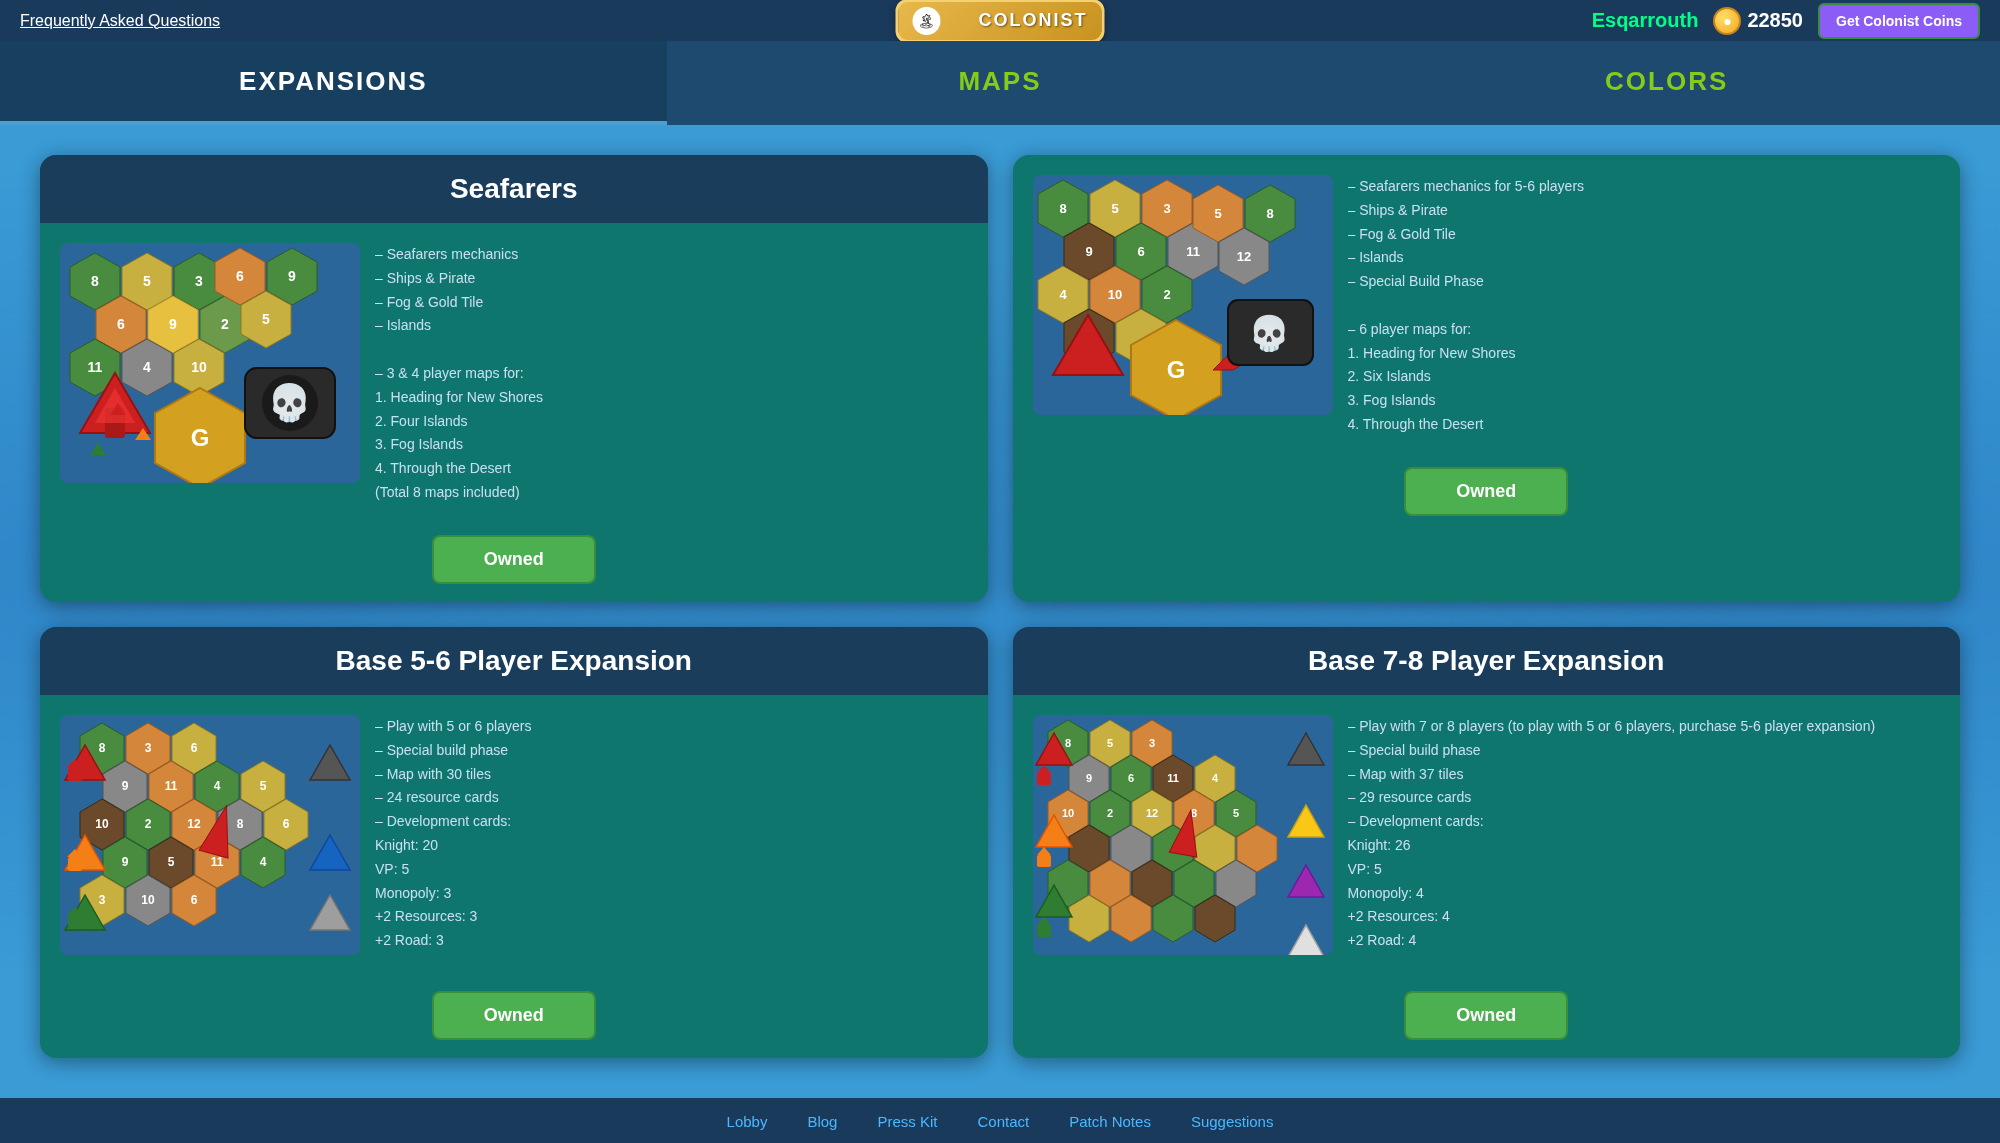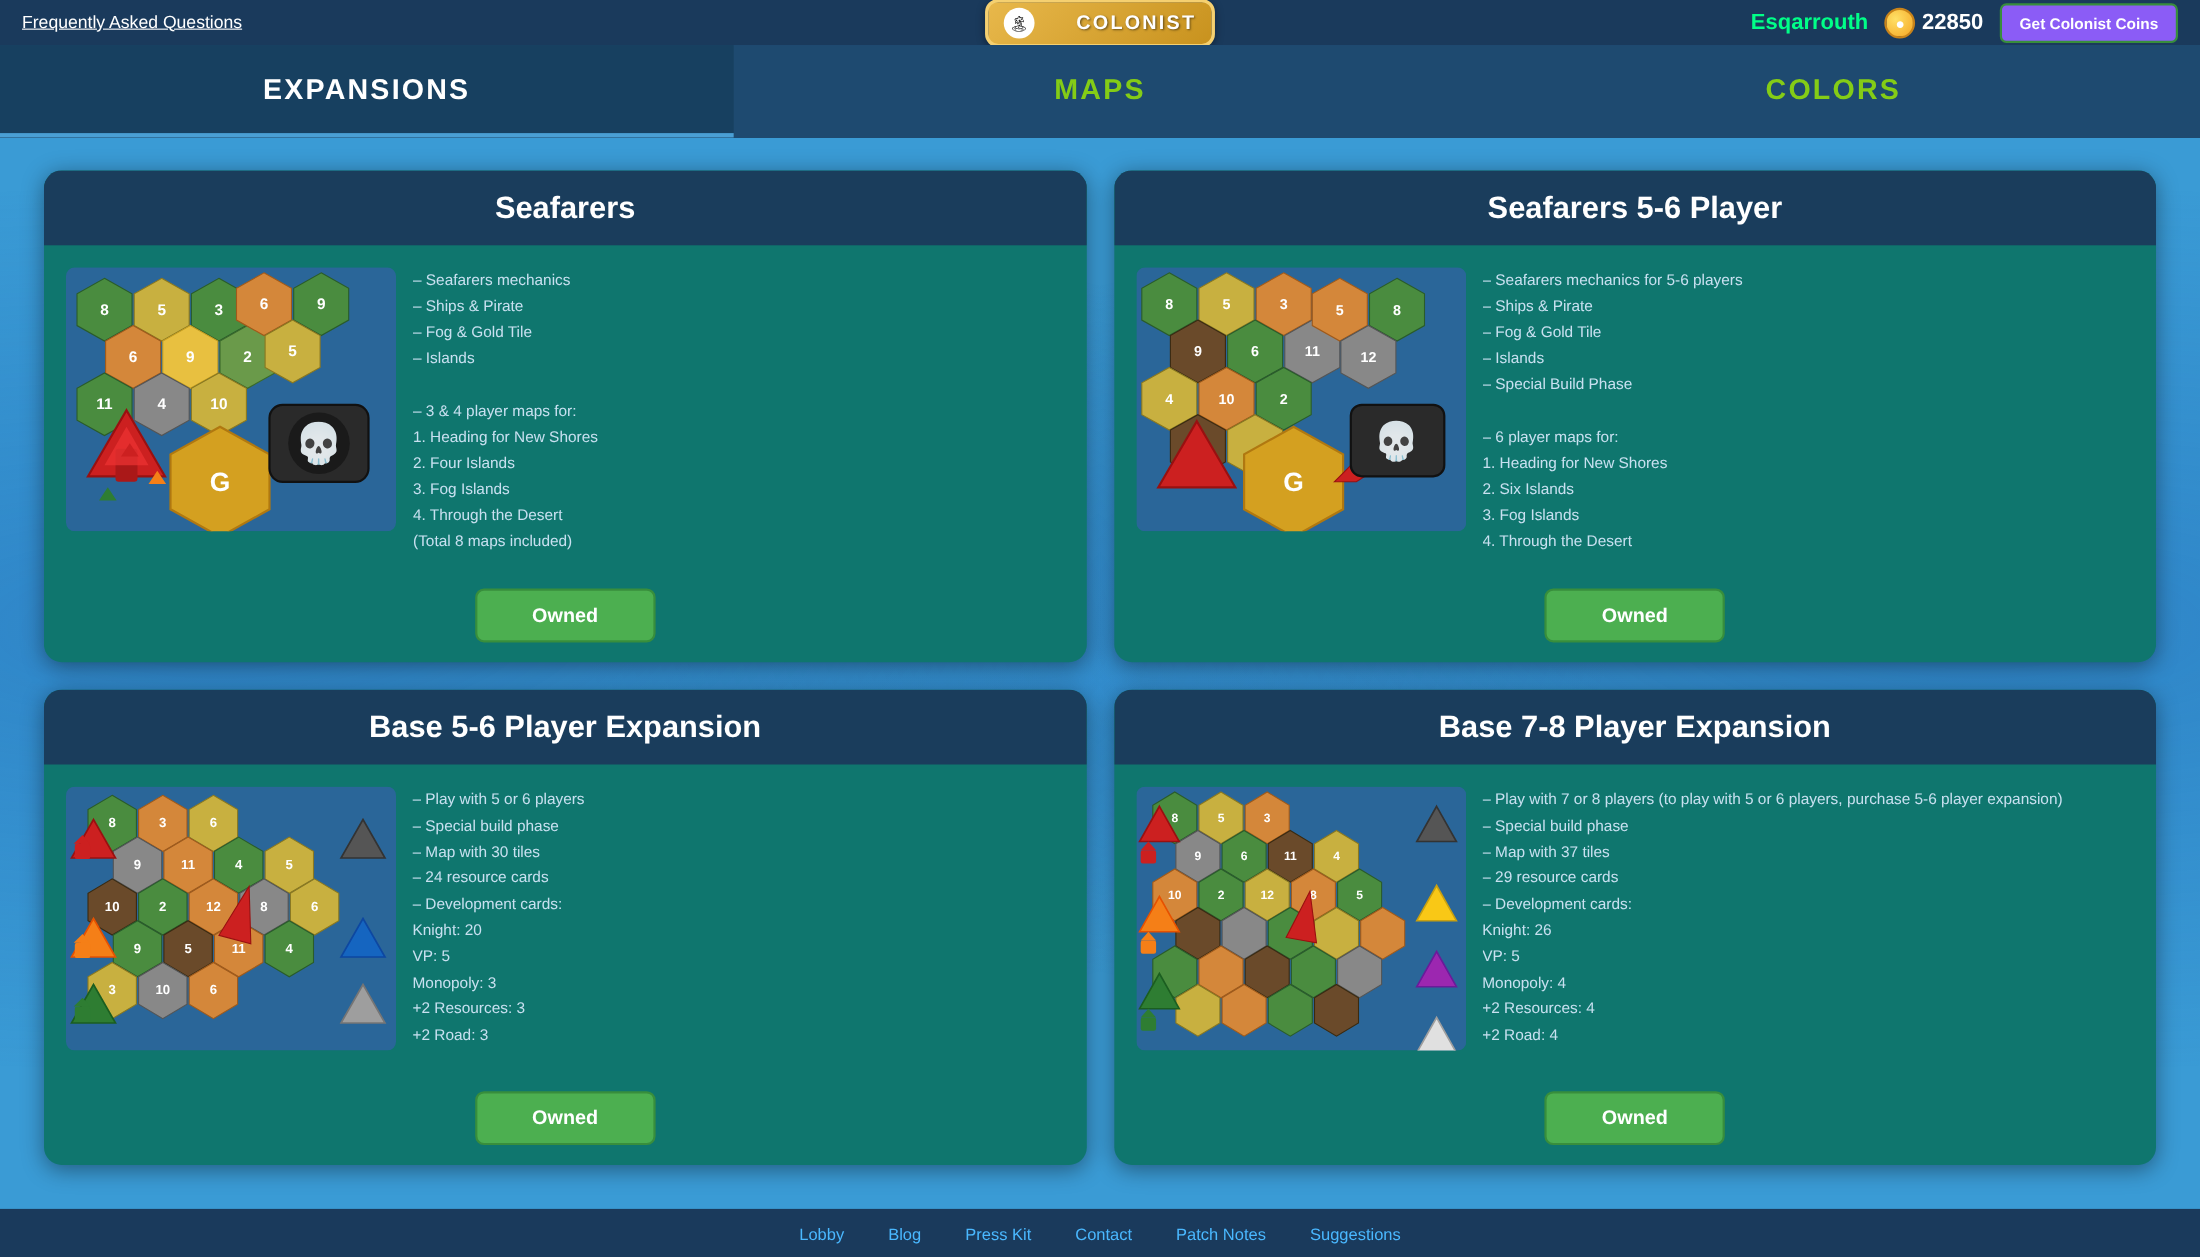--- a/index.html
+++ b/index.html
@@ -374,21 +374,20 @@
 
 – Coming later:</span>
       </div>
     </div>
     <div class="card-footer">
       <button class="owned-btn">Owned</button>
     </div>
   </div>
 
   <div class="expansion-card">
-    <div class="card-title">Seafarers 5-6 Player</div>
     <div class="card-body">
       <div class="card-image-area">
         <svg width="300" height="240" viewBox="0 0 300 240">
           <rect width="300" height="240" fill="#2a6699" rx="8"></rect>
 
           <g transform="translate(5,5)">
             <polygon points="25,0 50,14 50,43 25,57 0,43 0,14" fill="#4a8c3f" stroke="#2a5c2a" stroke-width="1" transform="translate(0,0)"></polygon>
             <polygon points="25,0 50,14 50,43 25,57 0,43 0,14" fill="#c8b040" stroke="#8a7820" stroke-width="1" transform="translate(52,0)"></polygon>
             <polygon points="25,0 50,14 50,43 25,57 0,43 0,14" fill="#d4873a" stroke="#a05a1a" stroke-width="1" transform="translate(104,0)"></polygon>
             <polygon points="25,0 50,14 50,43 25,57 0,43 0,14" fill="#6a4a2a" stroke="#3a2a10" stroke-width="1" transform="translate(26,43)"></polygon>

